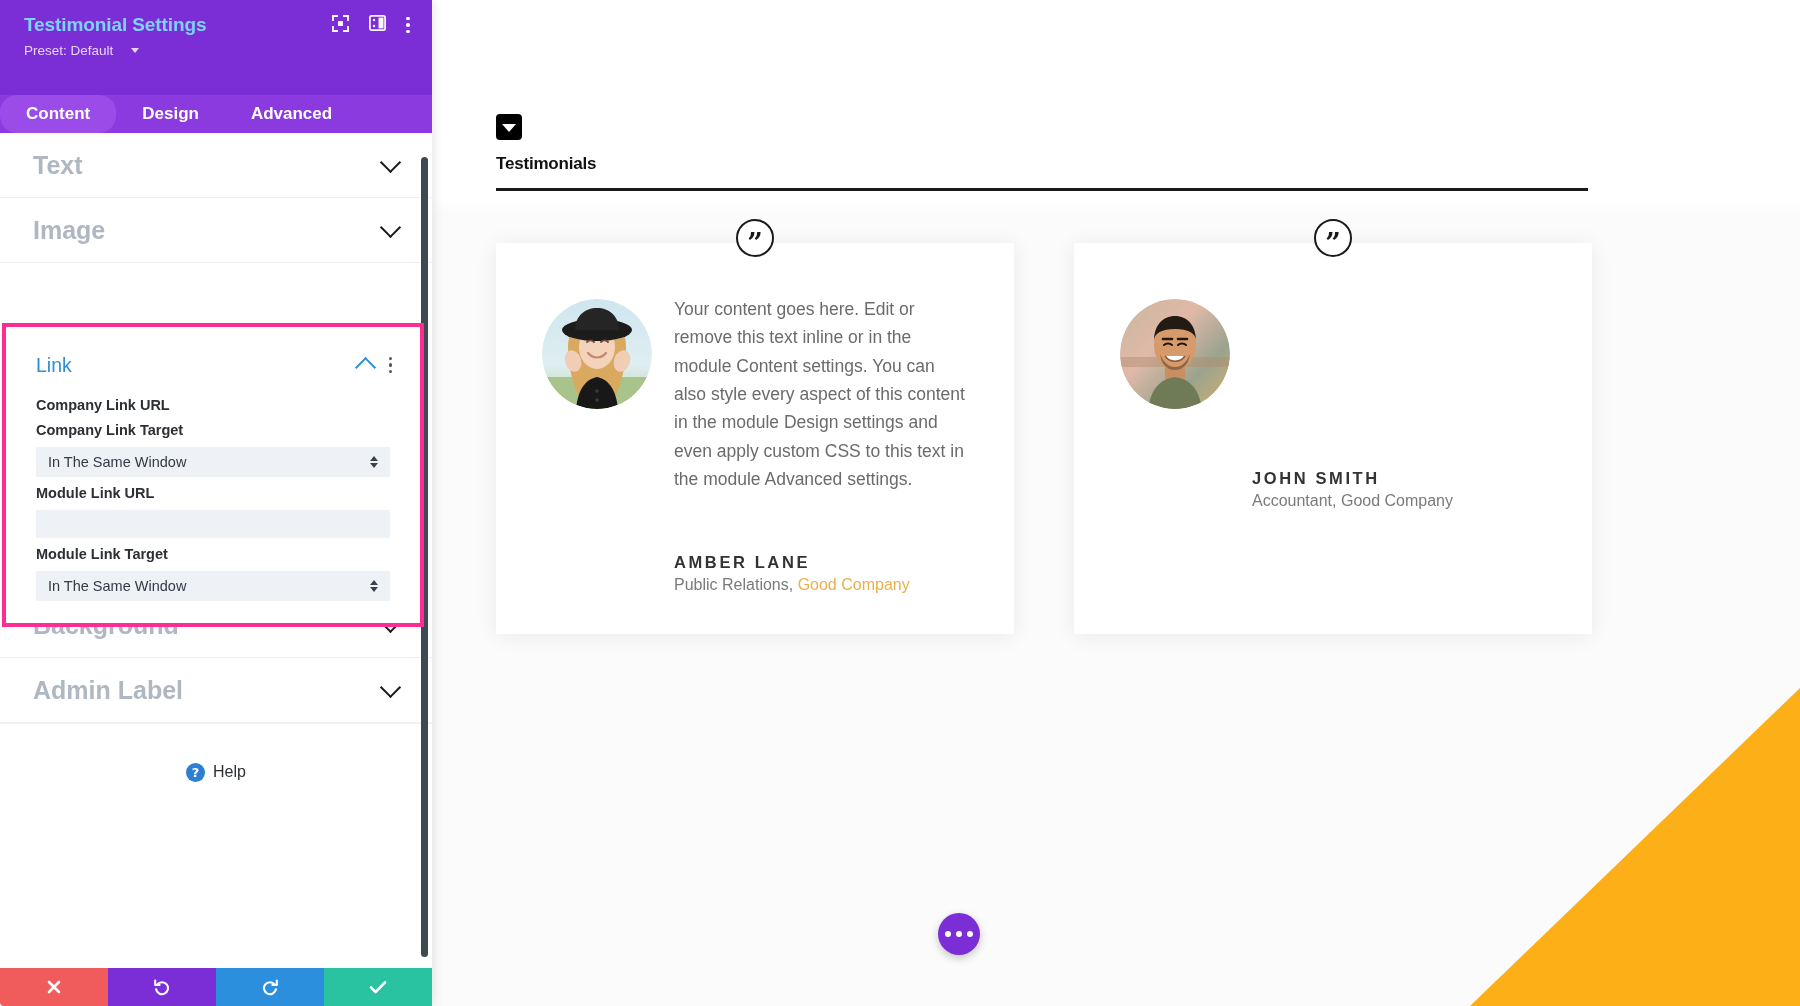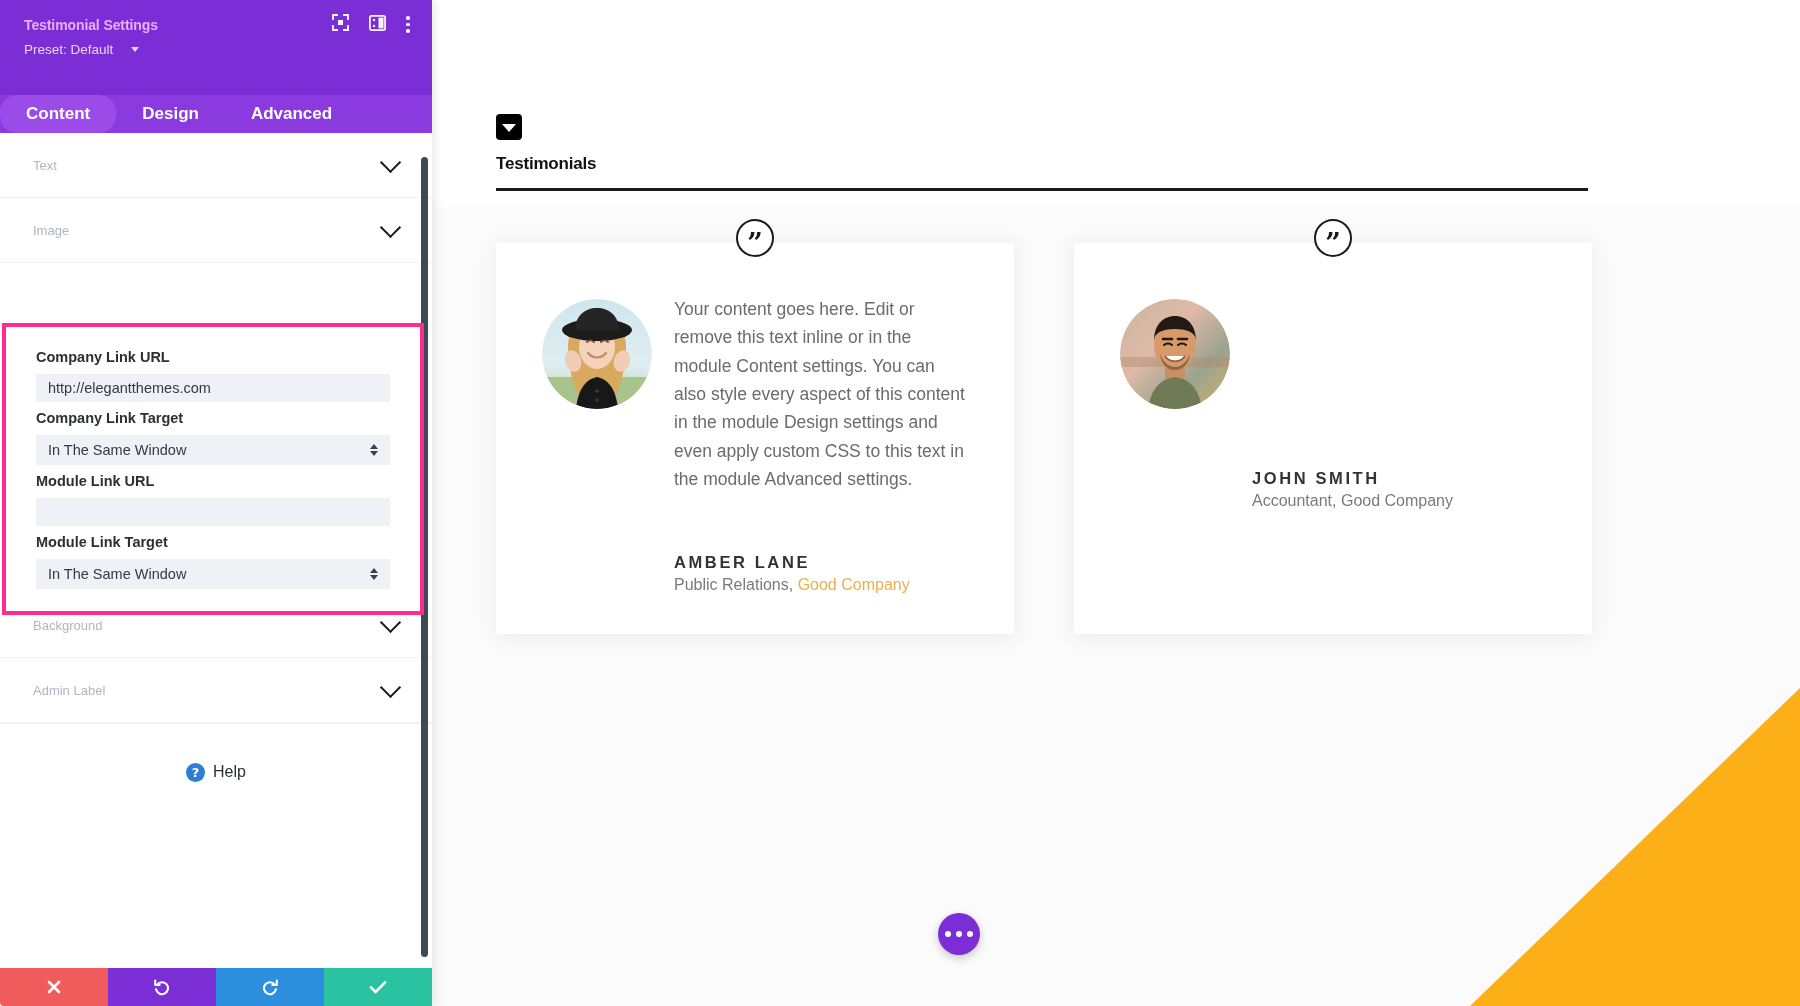--- a/index.html
+++ b/index.html
@@ -203,22 +203,22 @@
     padding: 14px 22px 0 24px;
     box-sizing: border-box;
     position: relative;
   }
   .panel-title-row {
     display: flex;
     align-items: center;
     justify-content: space-between;
   }
   .panel-title {
-    color: #f0abfc;
-    font-size: 14px;
+    color: #7dd3fc;
+    font-size: 19px;
     font-weight: 700;
     letter-spacing: -0.1px;
   }
   .header-icons { display: flex; align-items: center; gap: 20px; }
   .hicon { cursor: pointer; display: block; opacity: 0.95; }
   .preset-row {
     margin-top: 7px;
     color: #e7d4f7;
     font-size: 13.5px;
     display: flex;
@@ -271,23 +271,23 @@
     height: 65px;
     display: flex;
     align-items: center;
     justify-content: space-between;
     padding: 0 34px 0 33px;
     border-bottom: 1px solid #f0f0f0;
     cursor: pointer;
     box-sizing: border-box;
   }
   .acc-label {
-    font-size: 13px;
+    font-size: 25px;
     color: #aeb7c2;
-    font-weight: 400;
+    font-weight: 700;
   }
   .chev {
     width: 13px; height: 13px;
     border-right: 2.4px solid #1a1a1a;
     border-bottom: 2.4px solid #1a1a1a;
     transform: rotate(45deg);
     margin-top: -5px;
   }
   .chev.up {
     transform: rotate(-135deg);
@@ -645,24 +645,34 @@
       </div>
 
       <div class="help-zone">
         <div class="help-btn">
           <span class="help-circle">?</span>
           <span class="help-text">Help</span>
         </div>
       </div>
 
       <div class="link-group">
+        <div class="link-head">
+          <span class="link-head-title">Link</span>
+          <span class="link-head-right">
+            <span class="chev up"></span>
+            <span class="kebab">
+              <i></i>
+                <i></i>
+                <i></i>
+            </span>
+          </span>
+        </div>
 
         <div class="field">
           <div class="field-label">Company Link URL</div>
-          <input class="field-input" type="text" value="http://elegantthemes.com" style="">
         </div>
 
         <div class="field">
           <div class="field-label">Company Link Target</div>
           <div class="select-wrap">
             <select class="field-select">
               <option>In The Same Window</option>
             </select>
             <span class="spinner">
               <span class="up-t"></span>

